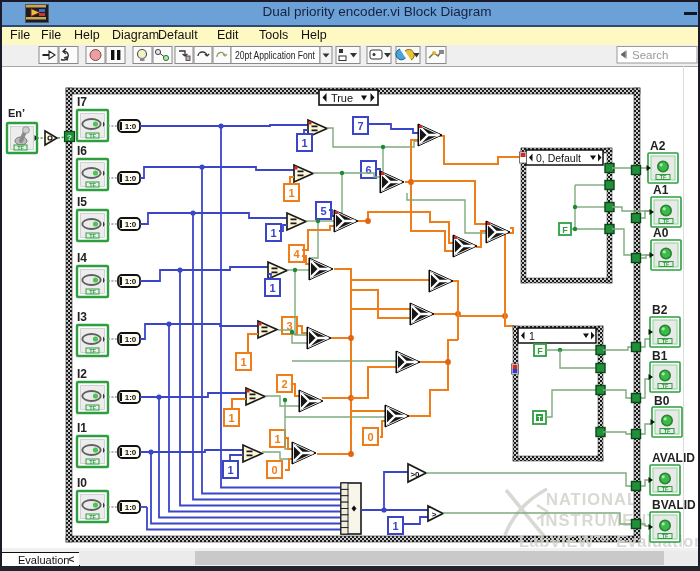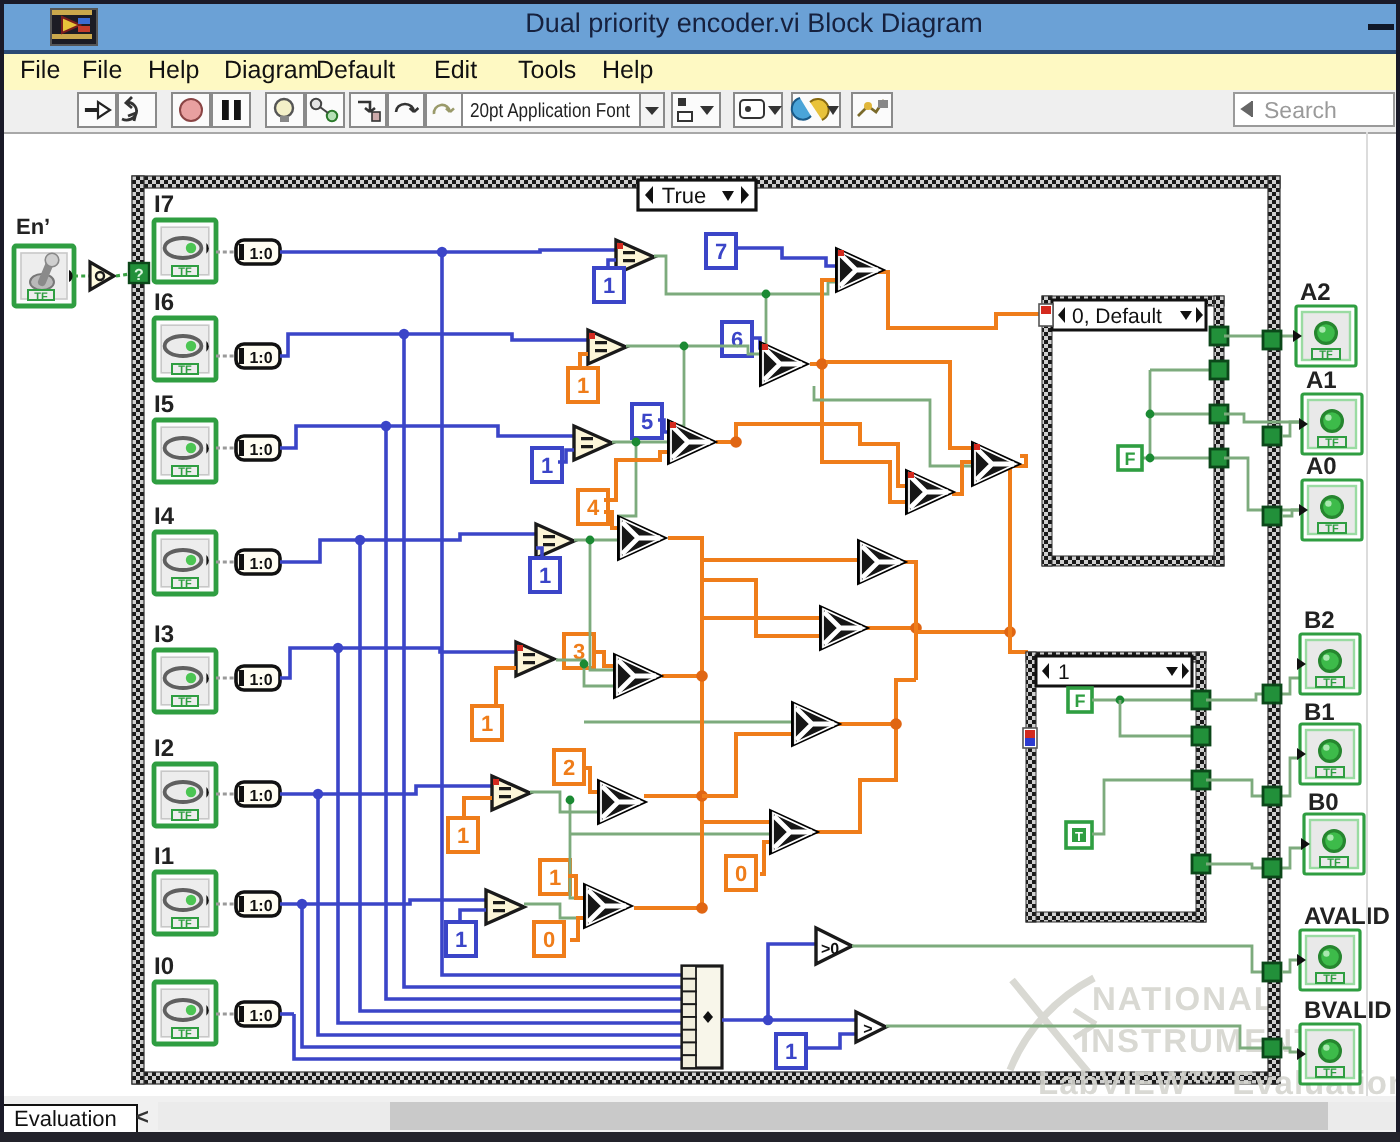--- a/index.html
+++ b/index.html
@@ -472,21 +472,21 @@
     <circle cx="434" cy="8" r="2" fill="#e0b63a"></circle>
     <rect x="439" y="5" width="5" height="4" fill="#888"></rect>
 <rect x="617" y="1.5" width="80" height="16.5" fill="#fff" stroke="#9a9a9a"></rect>
 <path d="M621,9.5 l4,-2.8 v5.6 z M626,5.5 v8" stroke="#666" fill="#666" stroke-width="1"></path>
 <text x="632" y="14" font-size="11.5" fill="#9a9a9a" font-family="Liberation Sans, sans-serif">Search</text>
 </svg>
 
 <div class="abs" style="left:683px;top:66px;width:1px;height:482px;background:#dcdcdc"></div>
 
 <div class="abs" style="left:0;top:548px;width:700px;height:18px;background:#f0f0f0"></div>
-<div class="abs" style="left:2px;top:552px;width:61px;height:14px;background:#fff;border-top:1.5px solid #111;border-right:1.5px solid #111;font-size:11px;color:#111;padding-left:5px;line-height:14px">Evaluation</div>
+<div class="abs" style="left:2px;top:552px;width:61px;height:14px;background:#fff;border-top:1.5px solid #111;border-right:1.5px solid #111;font-size:11px;color:#111;padding-left:16px;line-height:14px">Evaluation</div>
 <div class="abs" style="left:68px;top:553px;font-size:11px;font-weight:bold;color:#333">&lt;</div>
 <div class="abs" style="left:79px;top:551px;width:586px;height:14px;background:#ebebeb"></div>
 <div class="abs" style="left:195px;top:551px;width:469px;height:14px;background:#c9c9c9"></div>
 <div class="abs" style="left:664px;top:551px;width:34px;height:14px;background:#ebebeb"></div>
 
 <div class="abs" style="left:0;top:0;width:700px;height:2px;background:#1a1a28"></div>
 <div class="abs" style="left:0;top:0;width:2px;height:571px;background:#1a1a28"></div>
 <div class="abs" style="left:698px;top:0;width:2px;height:571px;background:#1a1a28"></div>
 <div class="abs" style="left:0;top:566px;width:700px;height:5px;background:#23232b"></div>
 

